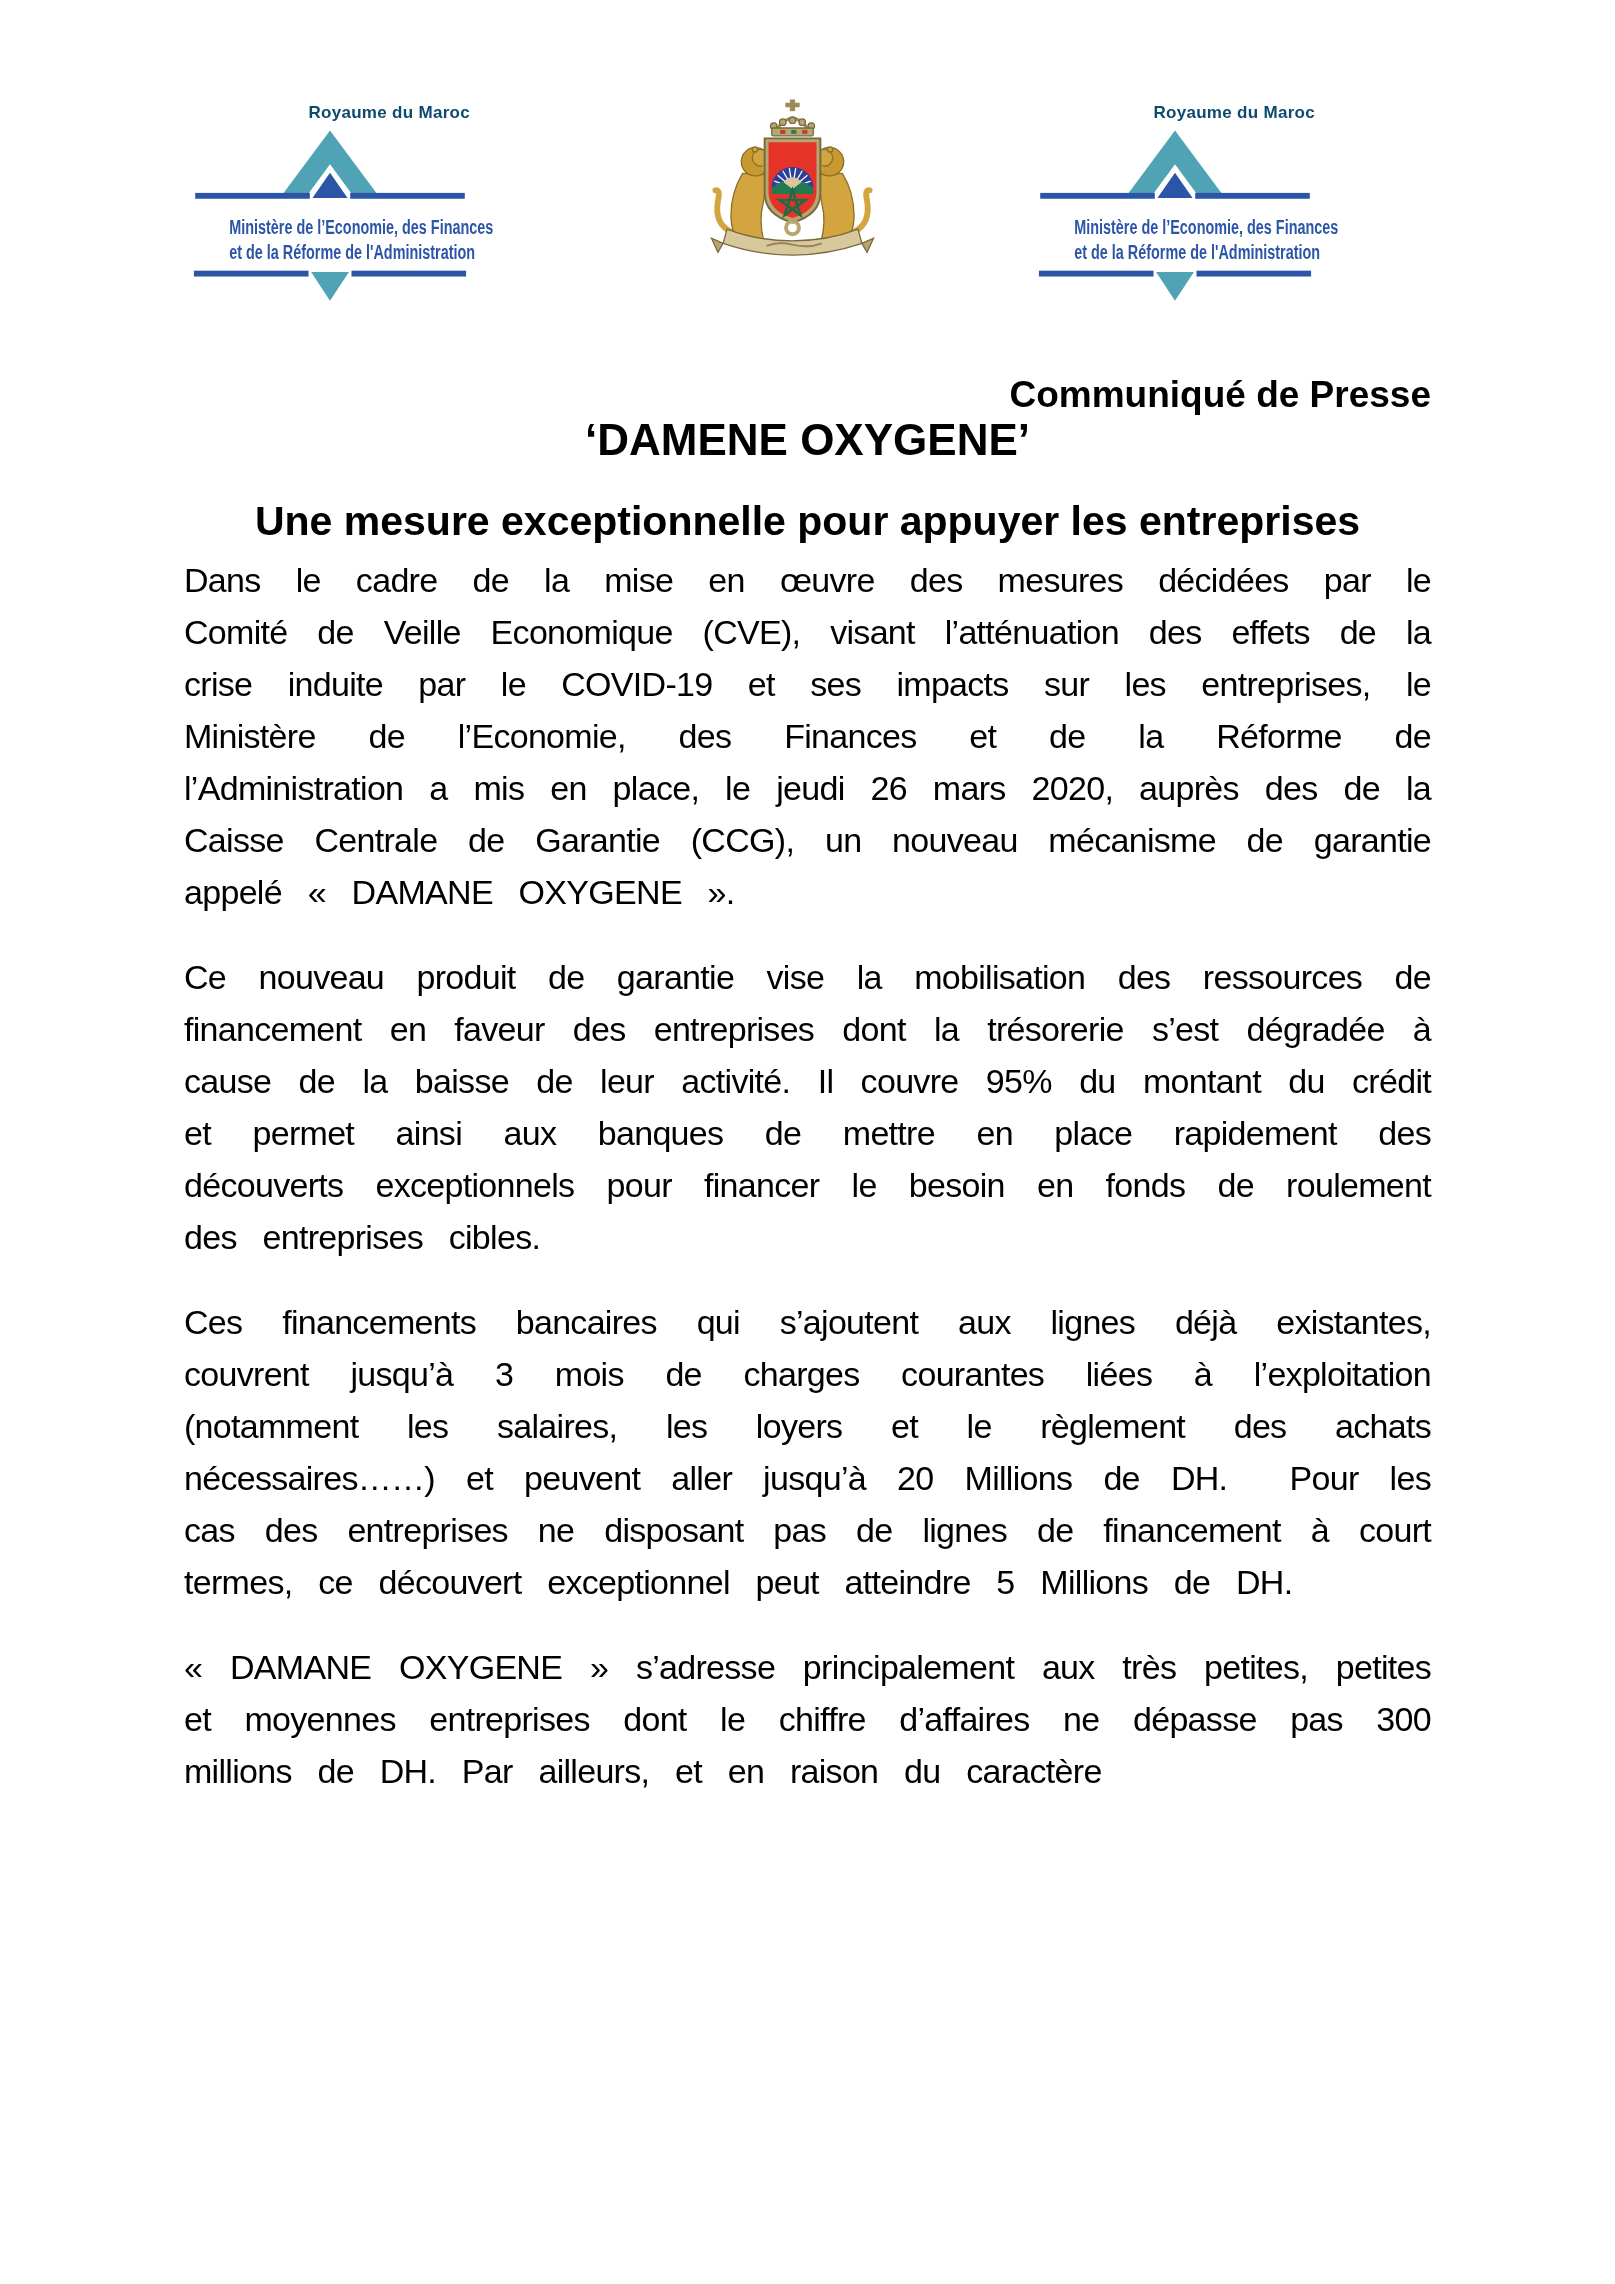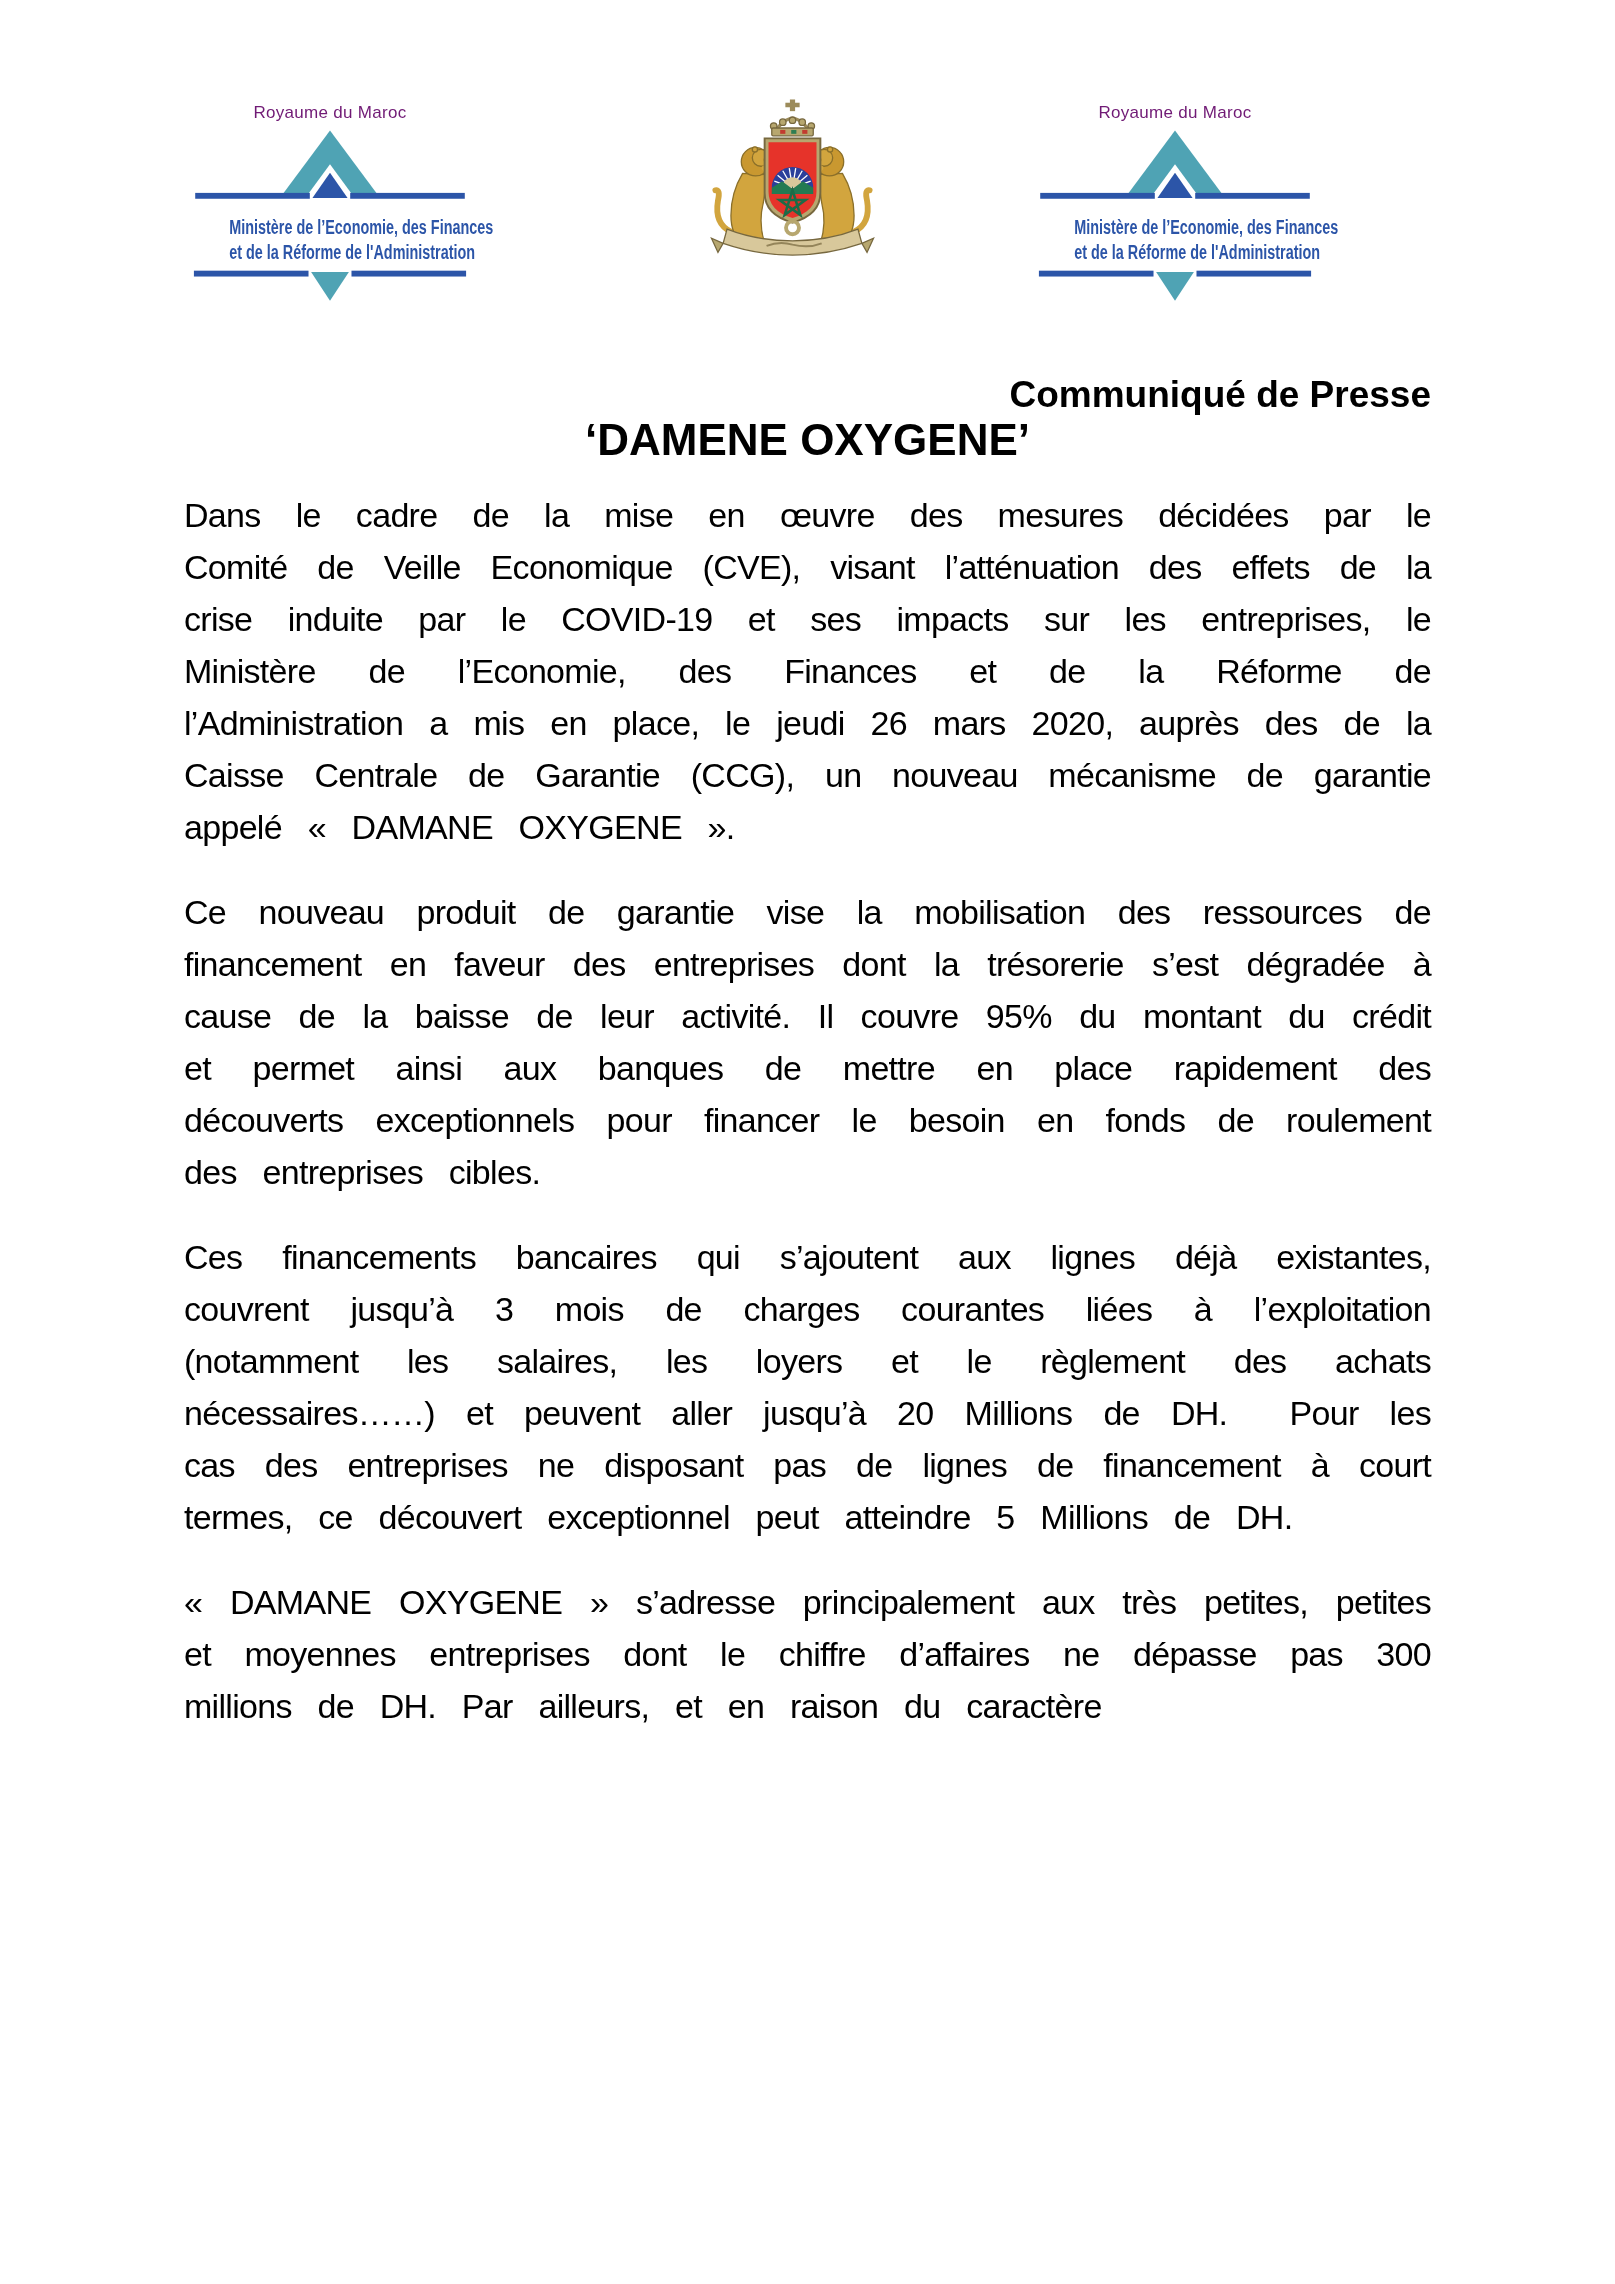--- a/index.html
+++ b/index.html
@@ -5,21 +5,21 @@
   * { margin:0; padding:0; box-sizing:border-box; }
   html,body { background:#ffffff; }
   body { width:1616px; height:2284px; font-family:"Liberation Sans", sans-serif; color:#000; }
   .page { position:relative; width:1616px; height:2284px; background:#fff; overflow:hidden; }
 
   
   .ministry-logo { position:absolute; width:280px; text-align:center; }
   .logo-left  { left:190px;  top:102px; }
   .logo-right { left:1035px; top:102px; }
   .kingdom {
-    color:#701a75; font-weight:normal; font-size:17px; line-height:22px; letter-spacing:0.3px;
+    color:#0c4a6e; font-weight:bold; font-size:17px; line-height:22px; letter-spacing:0.3px;text-align:right;
   }
   .logo-mark { height:85px; position:relative; margin-top:1.3px; }
   .logo-mark svg { position:absolute; left:0; top:0; }
   .ministry-name {
     color:#2c55a8; font-weight:bold; font-size:20px; line-height:25px;
     transform:scaleX(.72); transform-origin:50% 50%; white-space:nowrap;
   }
   .ministry-name.first { margin-top:5.2px; }
   .logo-footer { height:34px; position:relative; margin-top:2.6px; }
   .logo-footer svg { position:absolute; left:0; top:0; }
@@ -165,20 +165,21 @@
           <polygon points="186,6 244,6 215,50" fill="#4fa3b4"></polygon>
         </svg>
       </div>
     </div>
   </div>
 
   <div class="content">
     <div class="kicker">Communiqué de Presse</div>
     <div class="doc-title">‘DAMENE OXYGENE’</div>
     <div class="subtitle">
+      <div>Une mesure exceptionnelle pour appuyer les entreprises</div>
     </div>
     <div class="body-text">
       <p>Dans le cadre de la mise en œuvre des mesures décidées par le Comité de Veille Economique (CVE), visant l’atténuation des effets de la crise induite par le COVID-19 et ses impacts sur les entreprises, le Ministère de l’Economie, des Finances et de la Réforme de l’Administration a mis en place, le jeudi 26 mars 2020, auprès des de la Caisse Centrale de Garantie (CCG), un nouveau mécanisme de garantie appelé « DAMANE OXYGENE ».</p>
       <p>Ce nouveau produit de garantie vise la mobilisation des ressources de financement en faveur des entreprises dont la trésorerie s’est dégradée à cause de la baisse de leur activité. Il couvre 95% du montant du crédit et permet ainsi aux banques de mettre en place rapidement des découverts exceptionnels pour financer le besoin en fonds de roulement des entreprises cibles.</p>
       <p>Ces financements bancaires qui s’ajoutent aux lignes déjà existantes, couvrent jusqu’à 3 mois de charges courantes liées à l’exploitation (notamment les salaires, les loyers et le règlement des achats nécessaires……) et peuvent aller jusqu’à 20 Millions de DH.  Pour les cas des entreprises ne disposant pas de lignes de financement à court termes, ce découvert exceptionnel peut atteindre 5 Millions de DH.</p>
       <p>« DAMANE OXYGENE » s’adresse principalement aux très petites, petites et moyennes entreprises dont le chiffre d’affaires ne dépasse pas 300 millions de DH. Par ailleurs, et en raison du caractère</p>
     </div>
   </div>
 
 </div>

